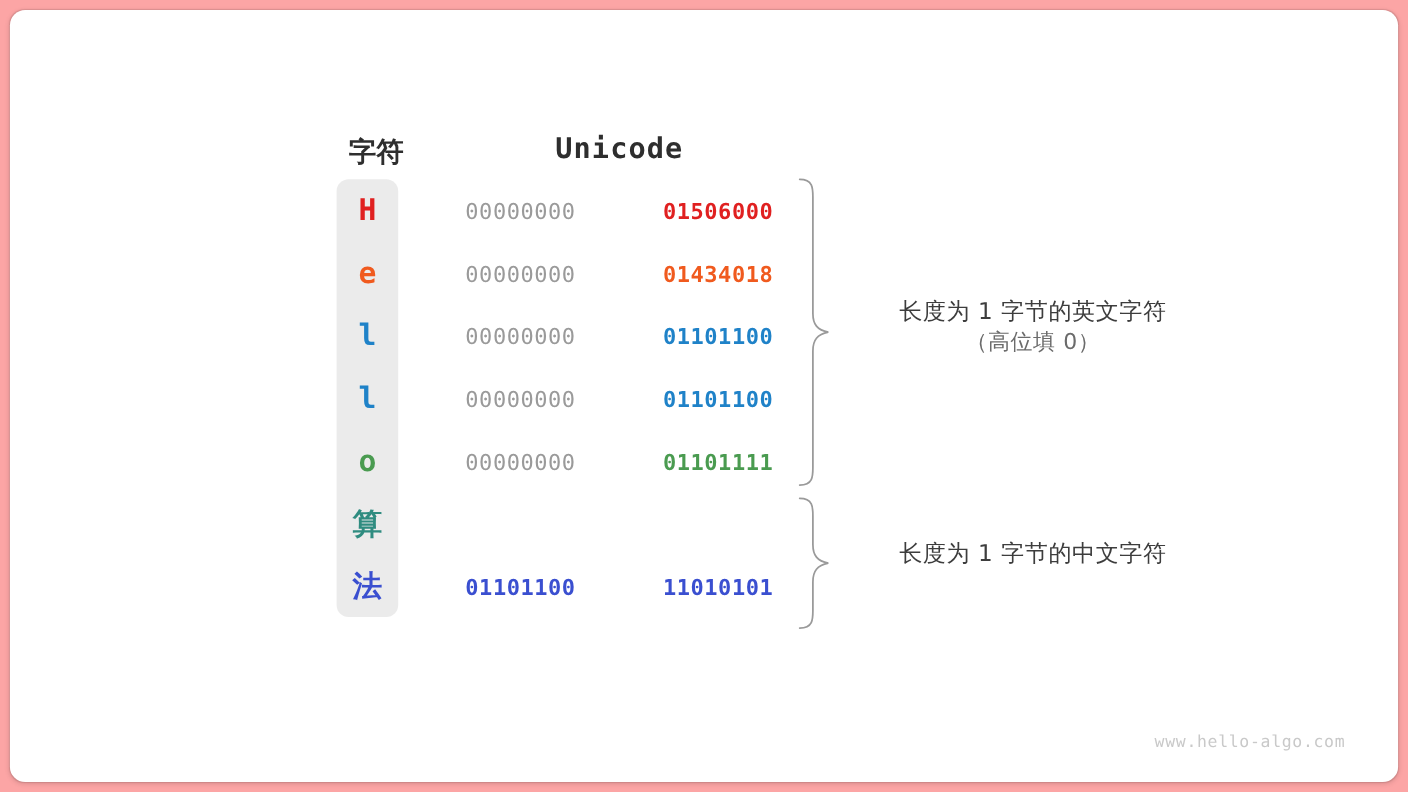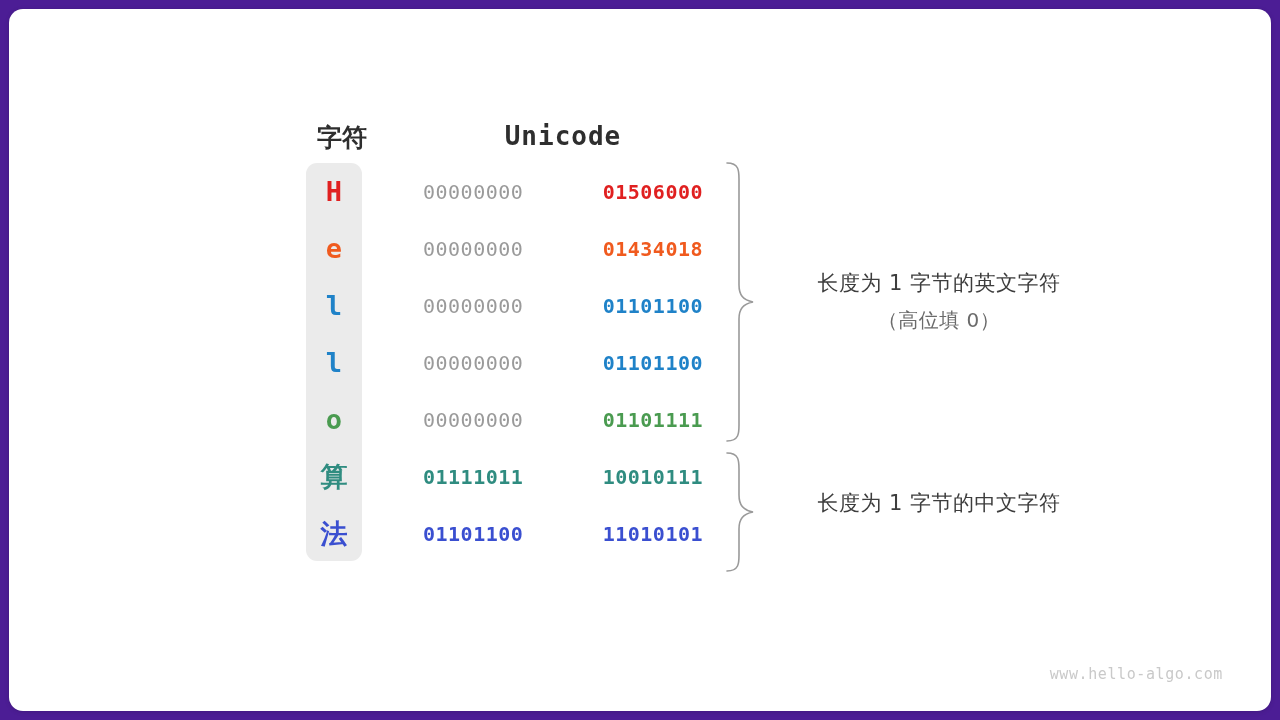--- a/index.html
+++ b/index.html
@@ -134,39 +134,38 @@
     font-family: "DejaVu Sans", "Liberation Sans", sans-serif;
     white-space: nowrap;
   }
   .annotation .line1 {
     font-size: 21px;
     letter-spacing: 0.5px;
   }
   .annotation .line2 {
     font-size: 20px;
     color: #6b6b6b;
-    margin-top: 10px;
     letter-spacing: 0.5px;
   }
 
   
   #watermark {
     position: absolute;
     right: 48px;
     bottom: 28px;
     font-family: "DejaVu Sans Mono", "Liberation Mono", monospace;
     font-size: 15px;
     color: #c9c9c9;
     letter-spacing: 0.6px;
   }
 </style>
 </head>
 <body>
 
-<div id="page" style="background: #4c1d95;">
+<div id="page" style="background: #fca5a5;">
   <div id="card" style="background: rgb(255, 255, 255);">
     <div id="stage">
 
       <div class="col-header" id="hdr-char">字符</div>
       <div class="col-header" id="hdr-unicode">Unicode</div>
 
       <div id="char-column" style="background: rgb(235, 235, 235);">
         <div class="char-cell" style="top: 0px; color: rgb(224, 32, 32);">
             <span>H</span>
           </div>
@@ -197,23 +196,20 @@
         <span class="bin-high">00000000</span><span class="bin-gap"></span><span class="bin-low" style="color: rgb(240, 90, 30);">01434018</span>
       </div>
       <div class="bin-row" style="top:268px">
         <span class="bin-high">00000000</span><span class="bin-gap"></span><span class="bin-low" style="color: rgb(31, 130, 200);">01101100</span>
       </div>
       <div class="bin-row" style="top:325px">
         <span class="bin-high">00000000</span><span class="bin-gap"></span><span class="bin-low" style="color: rgb(31, 130, 200);">01101100</span>
       </div>
       <div class="bin-row" style="top:382px">
         <span class="bin-high">00000000</span><span class="bin-gap"></span><span class="bin-low" style="color: rgb(74, 155, 80);">01101111</span>
-      </div>
-      <div class="bin-row" style="top:439px">
-        <span class="bin-high colored" style="color: rgb(47, 140, 128);">01111011</span><span class="bin-gap"></span><span class="bin-low" style="color: rgb(47, 140, 128);">10010111</span>
       </div>
       <div class="bin-row" style="top:496px">
         <span class="bin-high colored" style="color: rgb(58, 79, 208);">01101100</span><span class="bin-gap"></span><span class="bin-low" style="color: rgb(58, 79, 208);">11010101</span>
       </div>
 
       <div class="brace-wrap" style="left:716px; top:150px;">
         <svg width="32" height="286" viewBox="0 0 32 286" fill="none">
           <path d="M2 4 C 14 4, 14 12, 14 20 L 14 126 C 14 136, 18 141, 28 143 C 18 145, 14 150, 14 160 L 14 266 C 14 274, 14 282, 2 282" stroke="#9a9a9a" stroke-width="1.6" fill="none" stroke-linecap="round"></path>
         </svg>
       </div>

